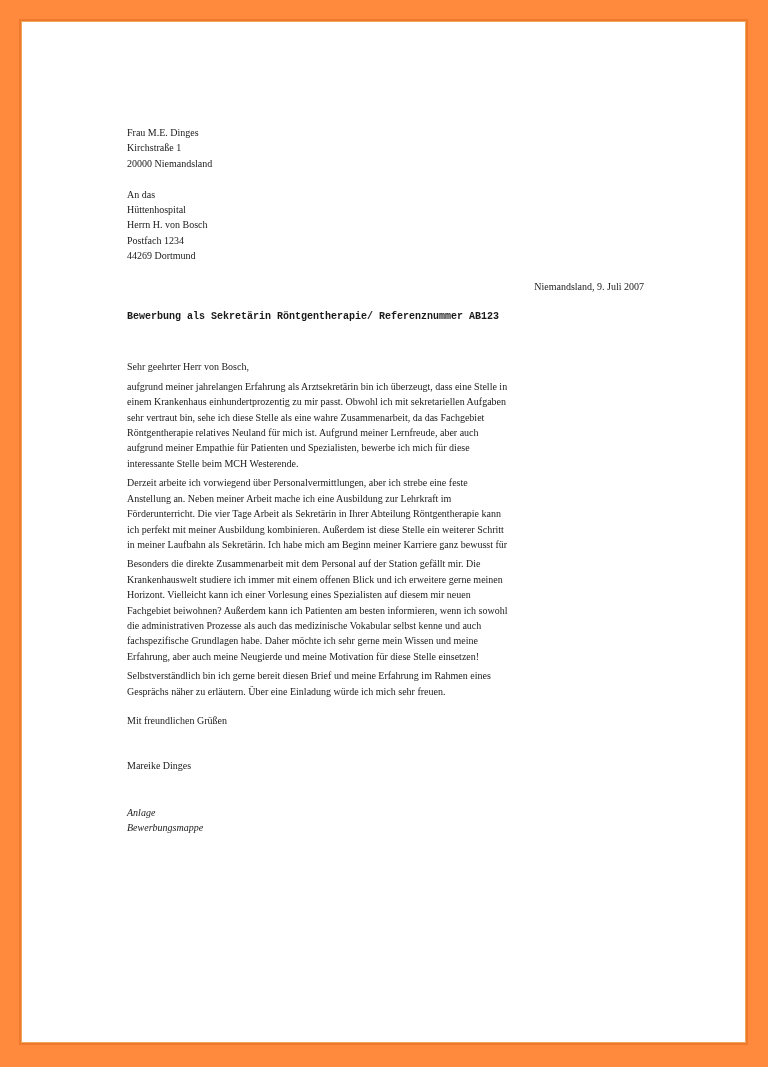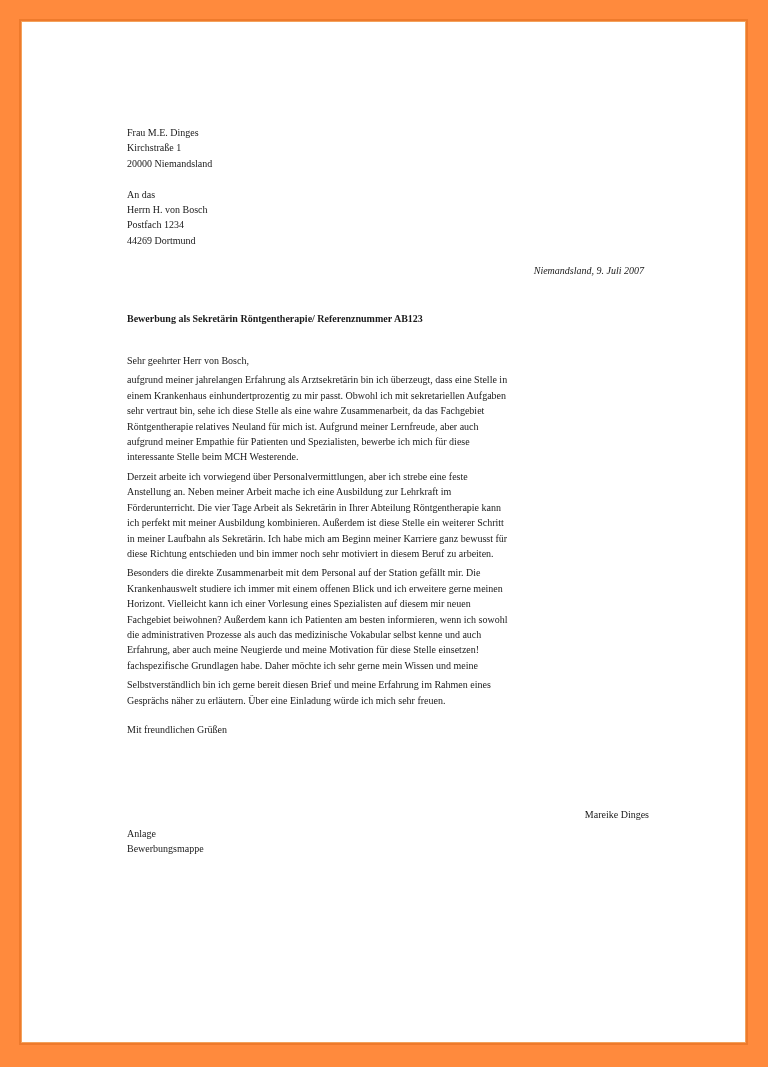--- a/index.html
+++ b/index.html
@@ -33,48 +33,49 @@
       font-size: 10px;
       line-height: 15.4px;
     }
     .block { margin: 0; }
     .line { display: block; white-space: nowrap; }
     .gap-sm { height: 15.4px; }
     .date {
       text-align: right;
       width: 517px;
       margin-top: 15px;
-      font-style: italic;
     }
     .subject {
       font-weight: bold;
-      margin-top: 32px;
+      margin-top: 15px;
+      font-family: Liberation Mono, monospace;
     }
-    .salutation { margin-top: 27px; }
+    .salutation { margin-top: 35px; }
     .para { margin-top: 4px; }
     .closing { margin-top: 14px; }
-    .signature { margin-top: 70px; text-align: right; }
-    .anlage { margin-top: 3px; }
+    .signature { margin-top: 30px; }
+    .anlage { margin-top: 31px; font-style: italic; }
   </style>
 </head>
 <body>
 
 <div class="page">
   <div class="content">
 
     <div class="block">
       <span class="line">Frau M.E. Dinges</span>
       <span class="line">Kirchstraße 1</span>
       <span class="line">20000 Niemandsland</span>
     </div>
 
     <div class="gap-sm"></div>
 
     <div class="block">
       <span class="line">An das</span>
+      <span class="line">Hüttenhospital</span>
       <span class="line">Herrn H. von Bosch</span>
       <span class="line">Postfach 1234</span>
       <span class="line">44269 Dortmund</span>
     </div>
 
     <div class="block date">Niemandsland, 9. Juli 2007</div>
 
     <div class="block subject">Bewerbung als Sekretärin Röntgentherapie/ Referenznummer AB123</div>
 
     <div class="block salutation">Sehr geehrter Herr von Bosch,</div>
@@ -87,31 +88,30 @@
       <span class="line">aufgrund meiner Empathie für Patienten und Spezialisten, bewerbe ich mich für diese</span>
       <span class="line">interessante Stelle beim MCH Westerende.</span>
     </div>
 
     <div class="block para">
       <span class="line">Derzeit arbeite ich vorwiegend über Personalvermittlungen, aber ich strebe eine feste</span>
       <span class="line">Anstellung an. Neben meiner Arbeit mache ich eine Ausbildung zur Lehrkraft im</span>
       <span class="line">Förderunterricht. Die vier Tage Arbeit als Sekretärin in Ihrer Abteilung Röntgentherapie kann</span>
       <span class="line">ich perfekt mit meiner Ausbildung kombinieren. Außerdem ist diese Stelle ein weiterer Schritt</span>
       <span class="line">in meiner Laufbahn als Sekretärin. Ich habe mich am Beginn meiner Karriere ganz bewusst für</span>
-      <span class="line">diese Richtung entschieden und bin immer noch sehr motiviert in diesem Beruf zu arbeiten.</span>
     </div>
 
     <div class="block para">
       <span class="line">Besonders die direkte Zusammenarbeit mit dem Personal auf der Station gefällt mir. Die</span>
       <span class="line">Krankenhauswelt studiere ich immer mit einem offenen Blick und ich erweitere gerne meinen</span>
       <span class="line">Horizont. Vielleicht kann ich einer Vorlesung eines Spezialisten auf diesem mir neuen</span>
       <span class="line">Fachgebiet beiwohnen? Außerdem kann ich Patienten am besten informieren, wenn ich sowohl</span>
       <span class="line">die administrativen Prozesse als auch das medizinische Vokabular selbst kenne und auch</span>
+      <span class="line">fachspezifische Grundlagen habe. Daher möchte ich sehr gerne mein Wissen und meine</span>
       <span class="line">Erfahrung, aber auch meine Neugierde und meine Motivation für diese Stelle einsetzen!</span>
-      <span class="line">fachspezifische Grundlagen habe. Daher möchte ich sehr gerne mein Wissen und meine</span>
     </div>
 
     <div class="block para">
       <span class="line">Selbstverständlich bin ich gerne bereit diesen Brief und meine Erfahrung im Rahmen eines</span>
       <span class="line">Gesprächs näher zu erläutern. Über eine Einladung würde ich mich sehr freuen.</span>
     </div>
 
     <div class="block closing">Mit freundlichen Grüßen</div>
 
     <div class="block signature">Mareike Dinges</div>

